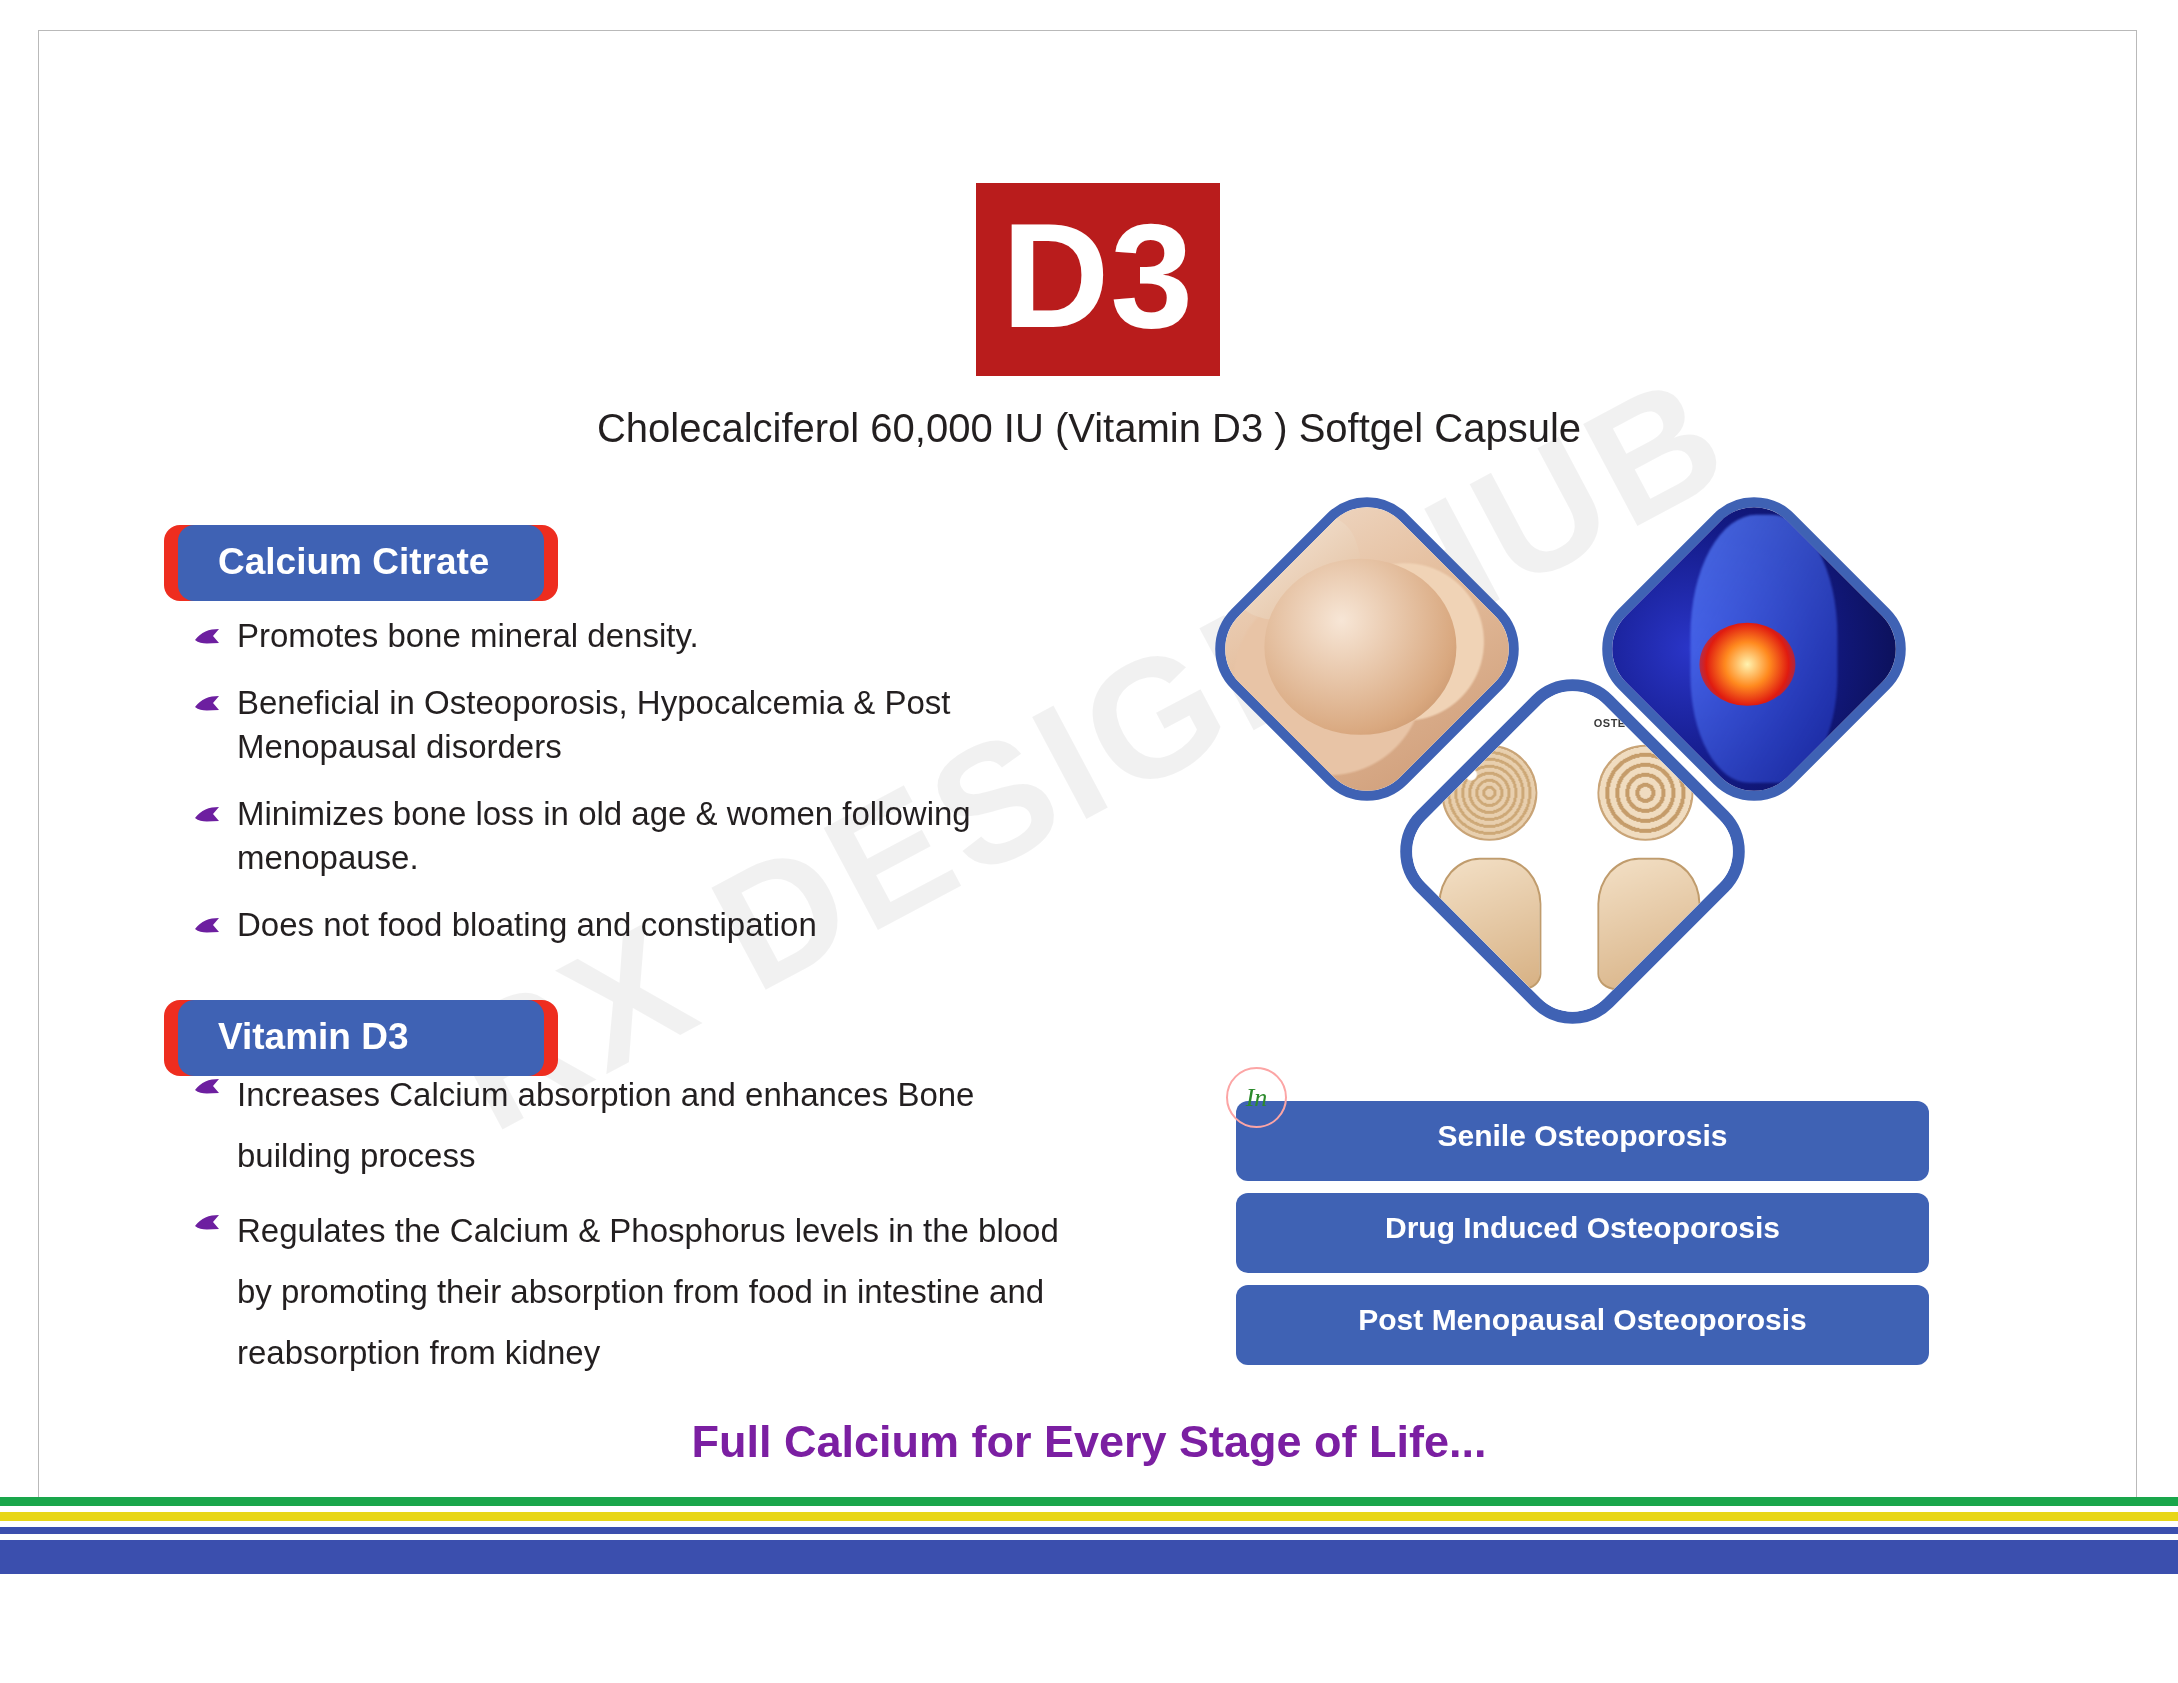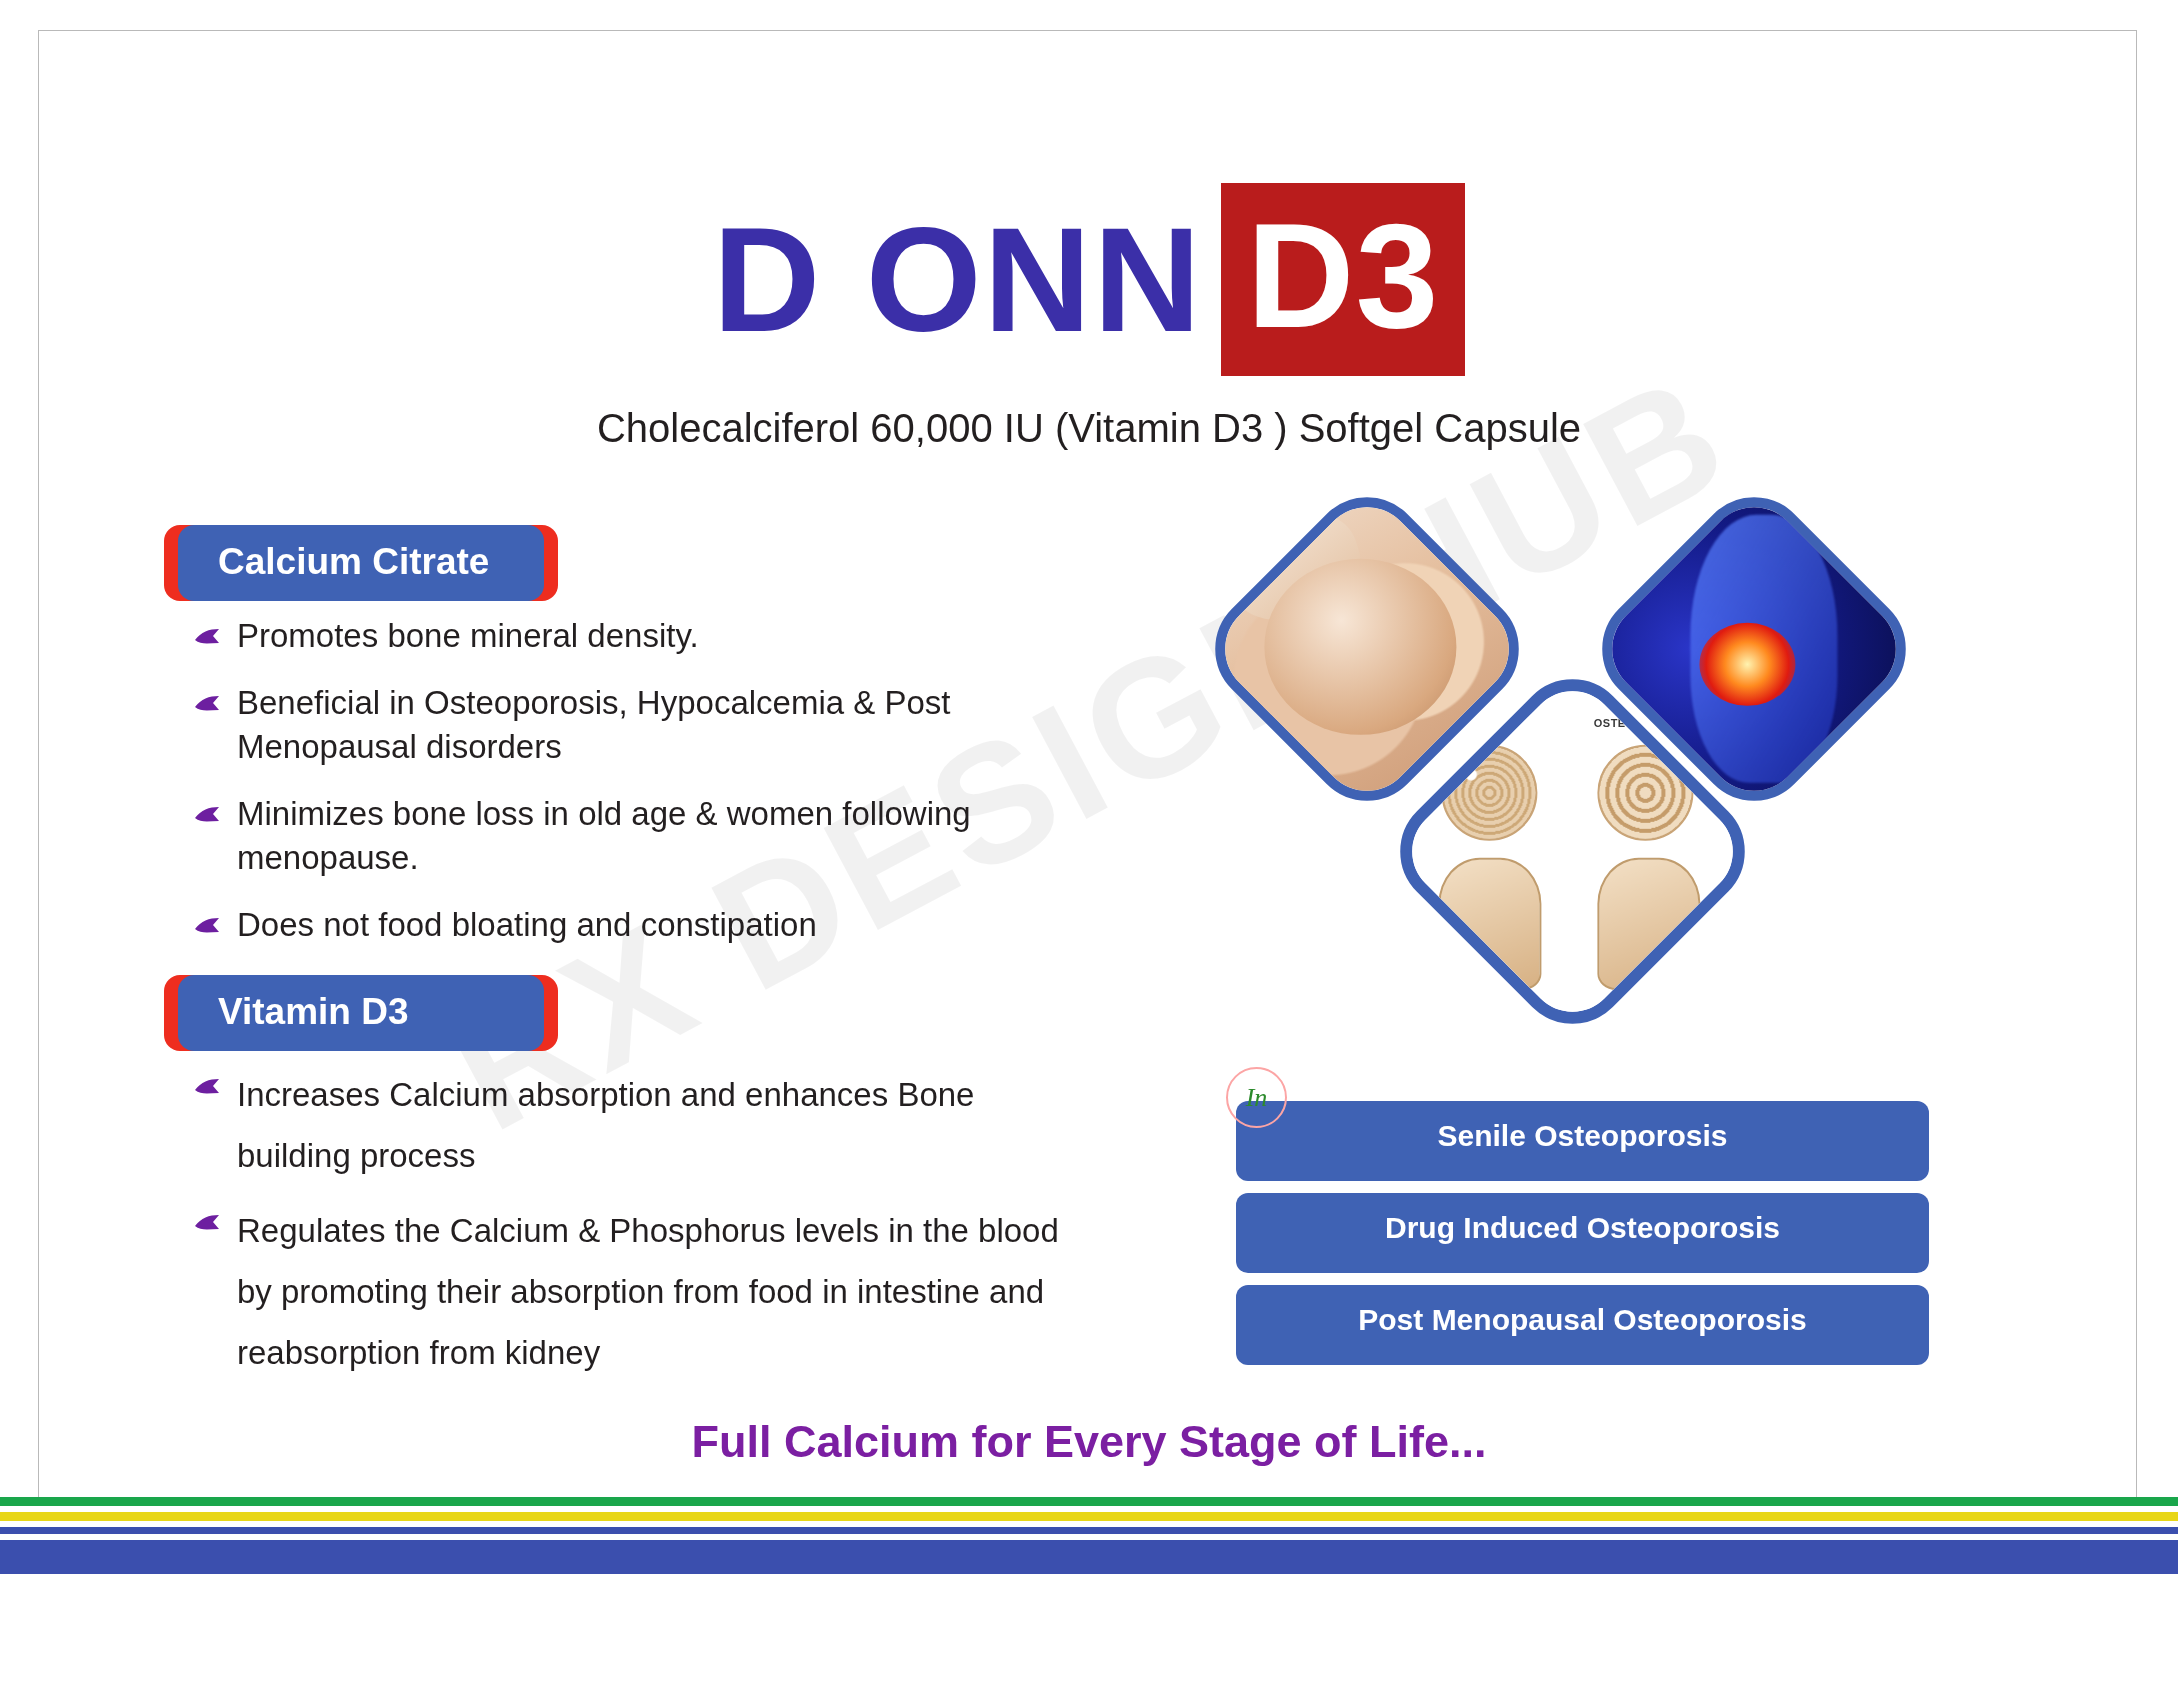--- a/index.html
+++ b/index.html
@@ -329,21 +329,20 @@
 </style>
 </head>
 <body>
 
 <div class="page">
   <div class="frame"></div>
 
   <div class="watermark">RX DESIGN HUB</div>
 
   <div class="brand-row">
-    <span class="brand-name">D ONN</span>
     <span class="brand-badge">D3</span>
   </div>
   <div class="subtitle">Cholecalciferol 60,000 IU (Vitamin D3 ) Softgel Capsule</div>
 
   <div class="pill-wrap" style="left:178px; top:525px;">
     <span class="pill">Calcium Citrate</span>
   </div>
 
   <div class="bullets" style="left:193px; top:614px;">
     <div class="bullet">
@@ -373,21 +372,21 @@
     <div class="bullet">
       <span class="bullet-icon">
         <svg width="30" height="22" viewBox="0 0 30 22">
             <path d="M2 14 C8 6, 16 3, 26 3 L20 10 L26 17 C16 17, 8 19, 2 14 Z" fill="#6d1fa0"></path>
           </svg>
       </span>
       <span class="bullet-text">Does not food bloating and constipation</span>
     </div>
   </div>
 
-  <div class="pill-wrap" style="left:178px; top:975px;">
+  <div class="pill-wrap" style="left:178px; top:1000px;">
     <span class="pill">Vitamin D3</span>
   </div>
 
   <div class="bullets spaced" style="left:193px; top:1064px;">
     <div class="bullet">
       <span class="bullet-icon">
         <svg width="30" height="22" viewBox="0 0 30 22">
             <path d="M2 14 C8 6, 16 3, 26 3 L20 10 L26 17 C16 17, 8 19, 2 14 Z" fill="#6d1fa0"></path>
           </svg>
       </span>

